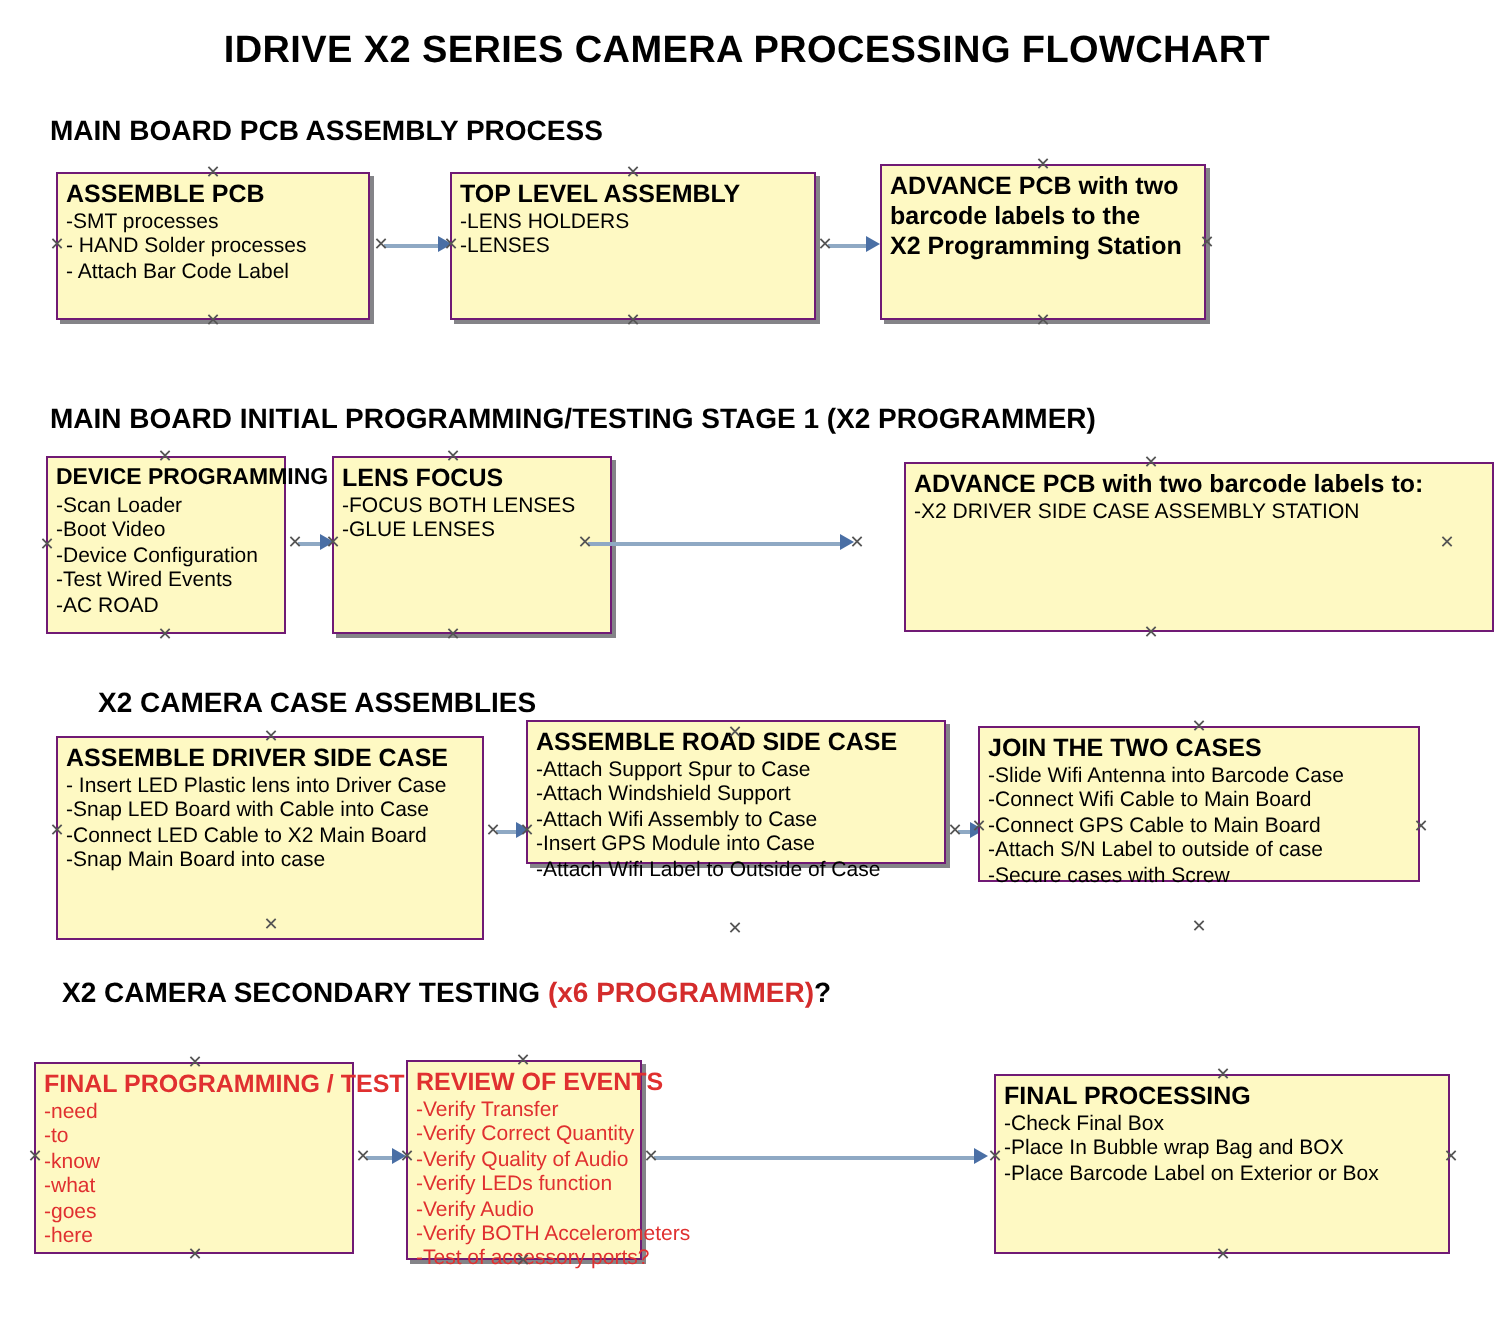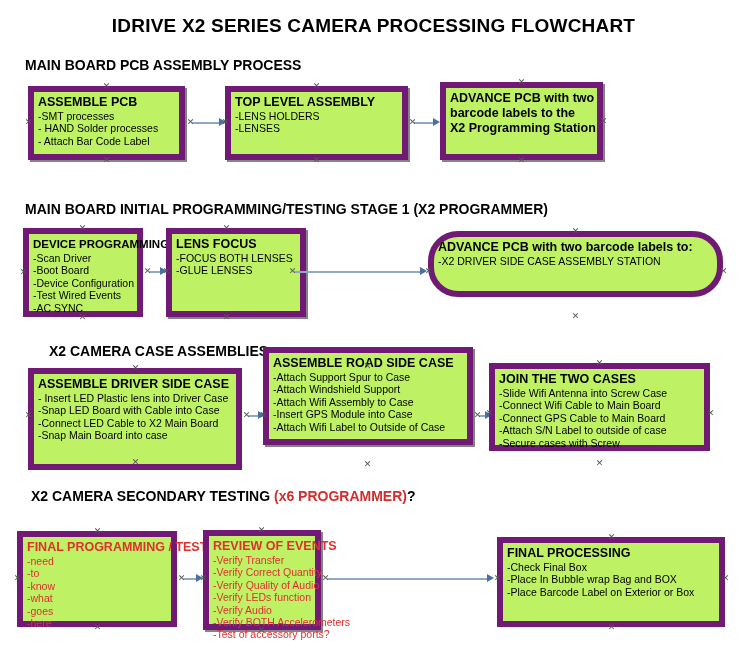--- a/index.html
+++ b/index.html
@@ -23,22 +23,22 @@
   .section-title{
     position:absolute;
     font-size:14px;font-weight:bold;
     white-space:nowrap;
   }
   .section-title .red{color:#d42c2c;}
 
   
   .box{
     position:absolute;
-    background:#bef264;
-    border:6px solid #701a75;
+    background:#fef9c3;
+    border:1px solid #701a75;
     box-sizing:border-box;
     box-shadow:2px 2px 0 rgba(110,110,115,.85);
     padding:3px 4px 2px 4px;
     overflow:visible;
   }
   .box.nshadow{box-shadow:none;}
   .box .bt{
     font-size:12.5px;font-weight:bold;line-height:14px;
     white-space:nowrap;display:block;margin-bottom:1px;
   }
@@ -107,25 +107,25 @@
     <span class="bt"> X2 Programming Station</span>
   </div>
   <div class="hx" style="left:517px;top:78px;"></div>
   <div class="hx" style="left:517px;top:156px;"></div>
   <div class="hx" style="left:599px;top:117px;"></div>
 
   <div class="section-title" style="left:25px;top:201px;">MAIN BOARD INITIAL PROGRAMMING/TESTING STAGE 1 (X2 PROGRAMMER)</div>
 
   <div class="box nshadow" style="left:23px;top:228px;width:120px;height:89px;">
     <span class="bt" style="font-size:11.5px;">DEVICE PROGRAMMING</span>
-    <span class="bl">-Scan Driver</span>
-    <span class="bl">-Boot Board</span>
+    <span class="bl">-Scan Loader</span>
+    <span class="bl">-Boot Video</span>
     <span class="bl">-Device Configuration</span>
     <span class="bl">-Test Wired Events</span>
-    <span class="bl">-AC SYNC</span>
+    <span class="bl">-AC ROAD</span>
   </div>
   <div class="hx" style="left:19px;top:268px;"></div>
   <div class="hx" style="left:78px;top:224px;"></div>
   <div class="hx" style="left:78px;top:313px;"></div>
 
   <div class="conn" style="left:149px;top:271px;width:13px;"></div>
   <div class="arrowhead" style="left:160px;top:267px;"></div>
   <div class="hx" style="left:143px;top:267px;"></div>
 
   <div class="box" style="left:166px;top:228px;width:140px;height:89px;">
@@ -134,21 +134,21 @@
     <span class="bl">-GLUE LENSES</span>
   </div>
   <div class="hx" style="left:162px;top:267px;"></div>
   <div class="hx" style="left:222px;top:224px;"></div>
   <div class="hx" style="left:222px;top:313px;"></div>
 
   <div class="conn" style="left:294px;top:271px;width:129px;"></div>
   <div class="arrowhead" style="left:420px;top:267px;"></div>
   <div class="hx" style="left:288px;top:267px;"></div>
 
-  <div class="box nshadow" style="left:428px;top:231px;width:295px;height:66px;border-radius:30px;">
+  <div class="box nshadow" style="left:452px;top:231px;width:295px;height:85px;">
     <span class="bt">ADVANCE PCB with two barcode labels to:</span>
     <span class="bl">-X2 DRIVER  SIDE  CASE  ASSEMBLY STATION</span>
   </div>
   <div class="hx" style="left:424px;top:267px;"></div>
   <div class="hx" style="left:571px;top:227px;"></div>
   <div class="hx" style="left:571px;top:312px;"></div>
   <div class="hx" style="left:719px;top:267px;"></div>
 
   <div class="section-title" style="left:49px;top:343px;">X2 CAMERA CASE ASSEMBLIES</div>
 
@@ -160,39 +160,39 @@
     <span class="bl">-Snap Main Board into case</span>
   </div>
   <div class="hx" style="left:24px;top:411px;"></div>
   <div class="hx" style="left:131px;top:364px;"></div>
   <div class="hx" style="left:131px;top:458px;"></div>
 
   <div class="conn" style="left:248px;top:415px;width:12px;"></div>
   <div class="arrowhead" style="left:258px;top:411px;"></div>
   <div class="hx" style="left:242px;top:411px;"></div>
 
-  <div class="box" style="left:263px;top:347px;width:210px;height:98px;">
+  <div class="box" style="left:263px;top:360px;width:210px;height:72px;">
     <span class="bt">ASSEMBLE ROAD SIDE CASE</span>
     <span class="bl">-Attach Support Spur to Case</span>
     <span class="bl">-Attach Windshield Support</span>
     <span class="bl">-Attach Wifi Assembly to Case</span>
     <span class="bl">-Insert GPS Module into Case</span>
     <span class="bl">-Attach Wifi Label to Outside of Case</span>
   </div>
   <div class="hx" style="left:259px;top:411px;"></div>
   <div class="hx" style="left:363px;top:362px;"></div>
   <div class="hx" style="left:363px;top:460px;"></div>
 
   <div class="conn" style="left:479px;top:415px;width:9px;"></div>
   <div class="arrowhead" style="left:485px;top:411px;"></div>
   <div class="hx" style="left:473px;top:411px;"></div>
 
-  <div class="box nshadow" style="left:489px;top:363px;width:221px;height:88px;">
+  <div class="box nshadow" style="left:489px;top:363px;width:221px;height:78px;">
     <span class="bt">JOIN THE TWO CASES</span>
-    <span class="bl">-Slide Wifi Antenna into Screw Case</span>
+    <span class="bl">-Slide Wifi Antenna into Barcode Case</span>
     <span class="bl">-Connect Wifi Cable to Main Board</span>
     <span class="bl">-Connect GPS Cable to Main Board</span>
     <span class="bl">-Attach S/N Label to outside of case</span>
     <span class="bl">-Secure cases with Screw</span>
   </div>
   <div class="hx" style="left:485px;top:409px;"></div>
   <div class="hx" style="left:595px;top:359px;"></div>
   <div class="hx" style="left:595px;top:459px;"></div>
   <div class="hx" style="left:706px;top:409px;"></div>
 

